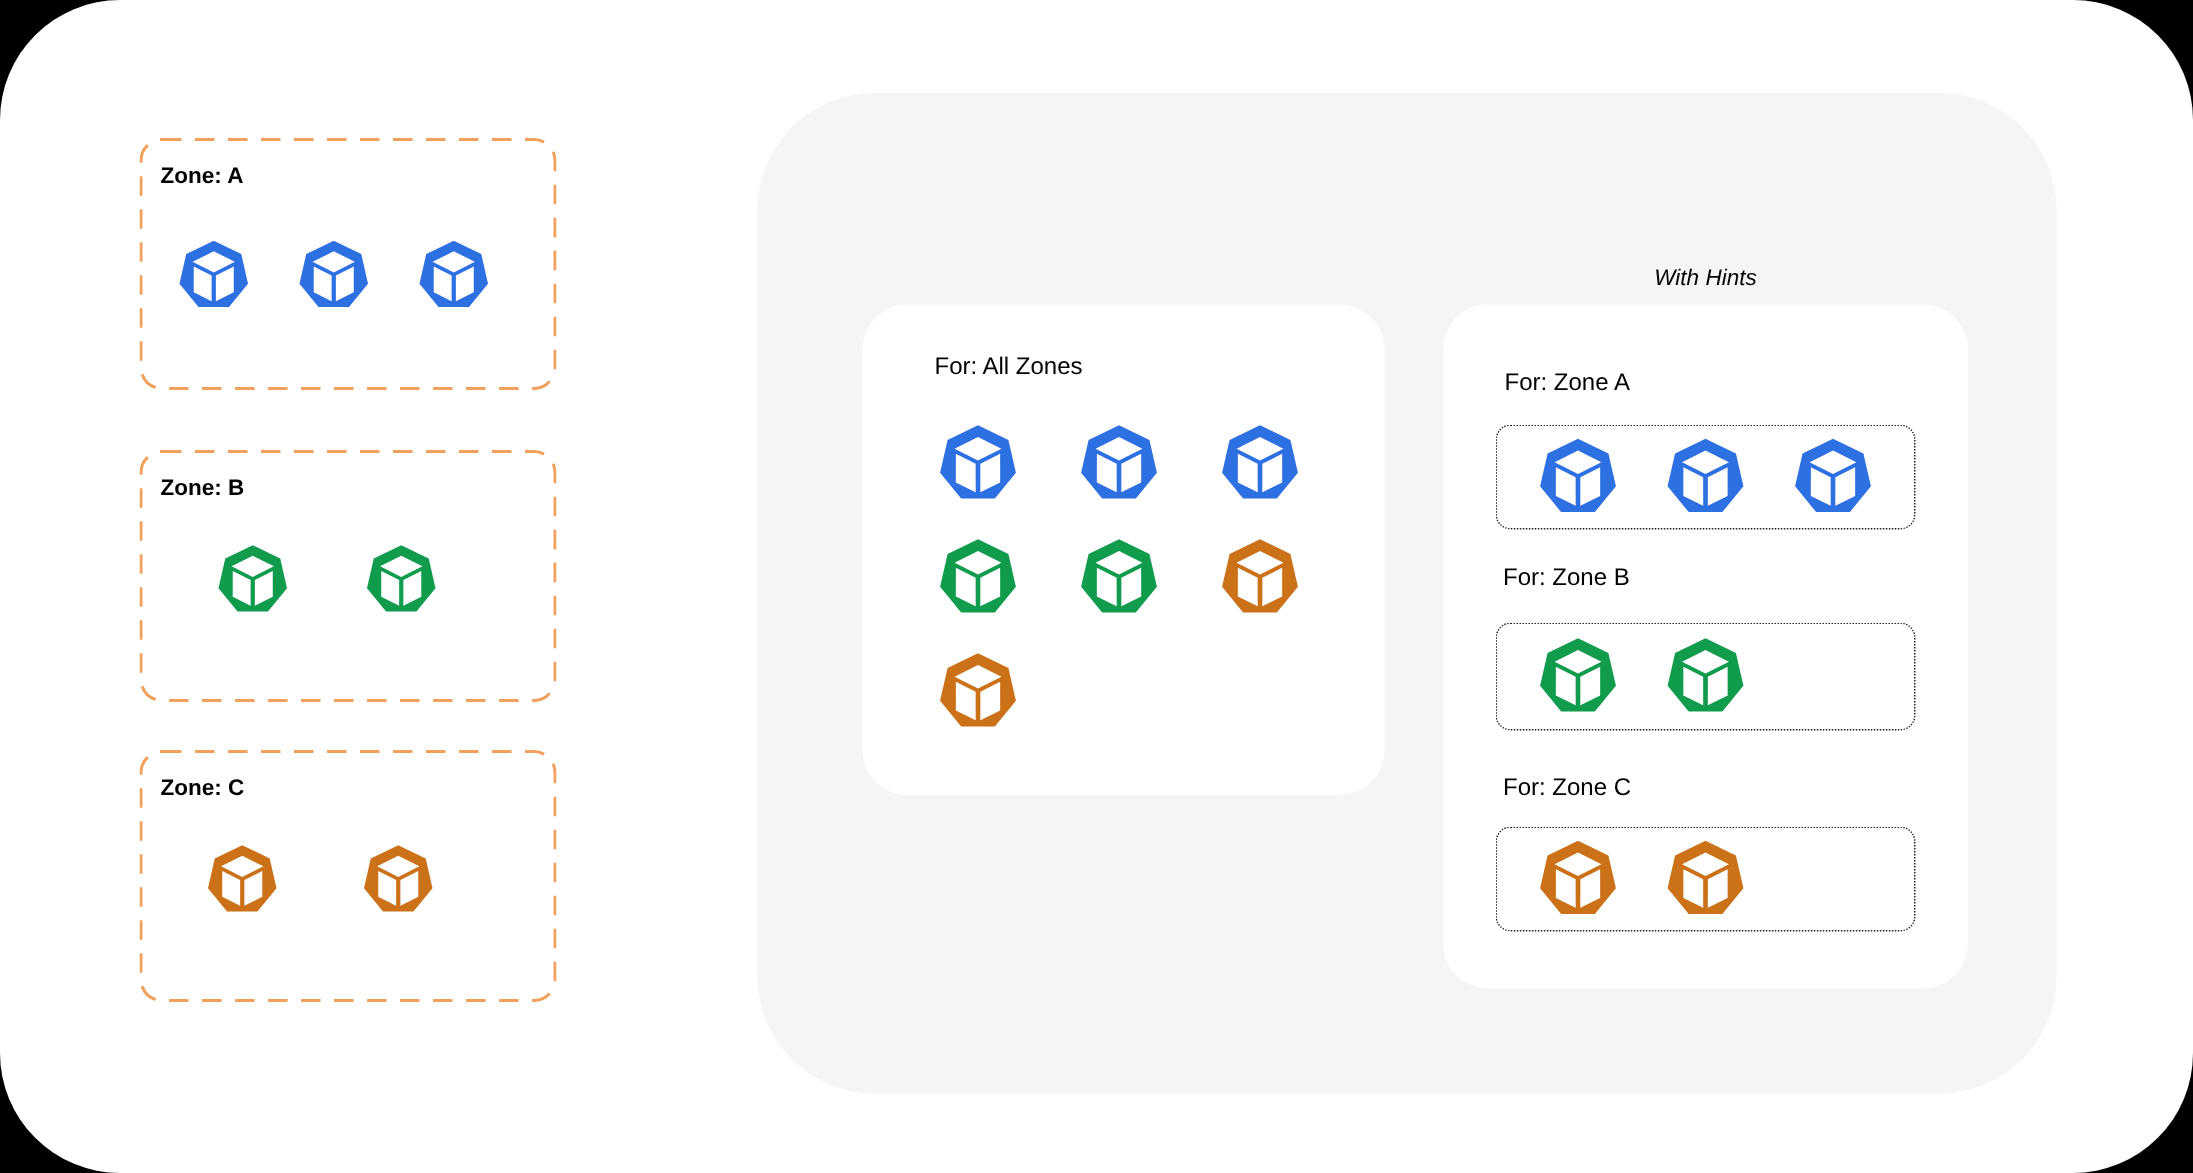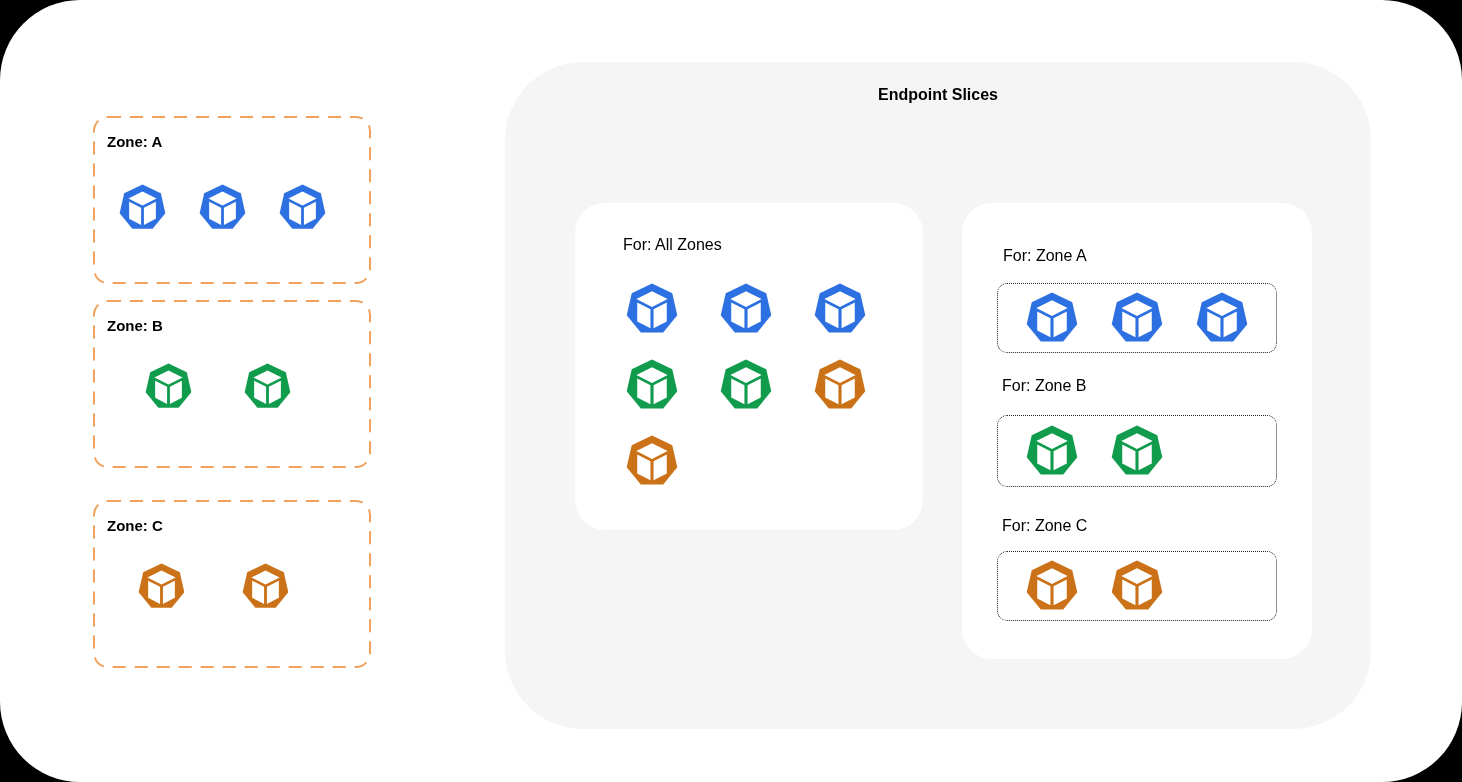--- a/index.html
+++ b/index.html
@@ -19,21 +19,21 @@
     overflow: hidden;
   }
 
   
   .zone {
     position: absolute;
     left: 93px;
     width: 278px;
     height: 168px;
   }
-  .zone-a { top: 116px; }
+  .zone-a { top: 92px; }
   .zone-b { top: 300px; }
   .zone-c { top: 500px; }
   .zone-border-svg {
     position: absolute;
     inset: 0;
     width: 100%;
     height: 100%;
   }
   .zone-border-svg rect {
     fill: none;
@@ -228,22 +228,22 @@
             <polygon fill="#119C4D" points="25,0.5 44.5,9.9 49.3,31 35.8,47.5 14.2,47.5 0.7,31 5.5,9.9"></polygon>
             <polygon fill="#fff" points="25,8 40,15.5 25,23 10,15.5"></polygon>
             <polygon fill="#fff" points="10.8,18.8 23.5,25.2 23.5,43.5 10.8,37.1"></polygon>
             <polygon fill="#fff" points="26.5,25.2 39.2,18.8 39.2,37.1 26.5,43.5"></polygon>
           </svg>
         </span>
       </div>
   </div>
 
   <div class="endpoint-panel">
-    <div class="panel-title">Endpoint Slices</div>
-
+
+    <div class="column-label with-label">With Hints</div>
 
     <div class="card without-card">
       <div class="slice-title">For: All Zones</div>
       <div class="pod-grid">
           <span class="pod">
             <svg viewBox="0 0 50 50" xmlns="http://www.w3.org/2000/svg">
               <polygon fill="#2D70E2" points="25,0.5 44.5,9.9 49.3,31 35.8,47.5 14.2,47.5 0.7,31 5.5,9.9"></polygon>
               <polygon fill="#fff" points="25,8 40,15.5 25,23 10,15.5"></polygon>
               <polygon fill="#fff" points="10.8,18.8 23.5,25.2 23.5,43.5 10.8,37.1"></polygon>
               <polygon fill="#fff" points="26.5,25.2 39.2,18.8 39.2,37.1 26.5,43.5"></polygon>

